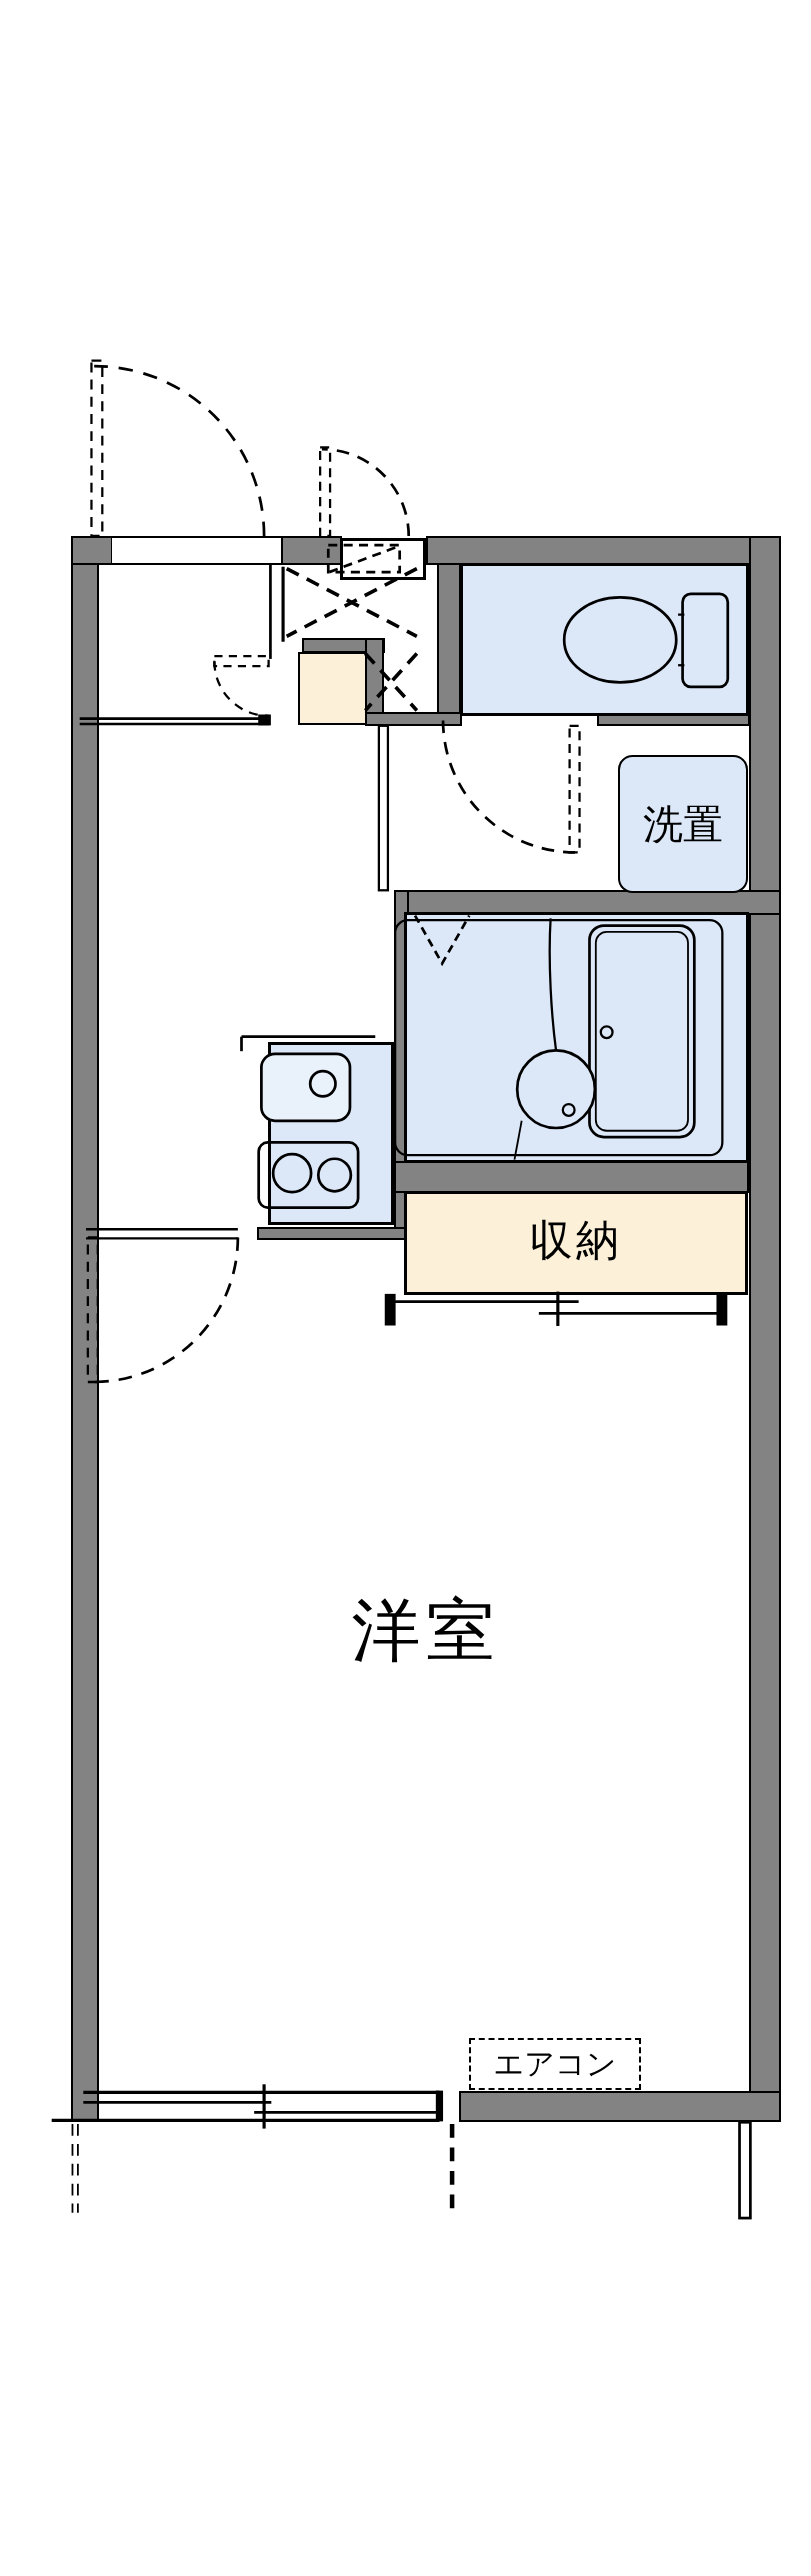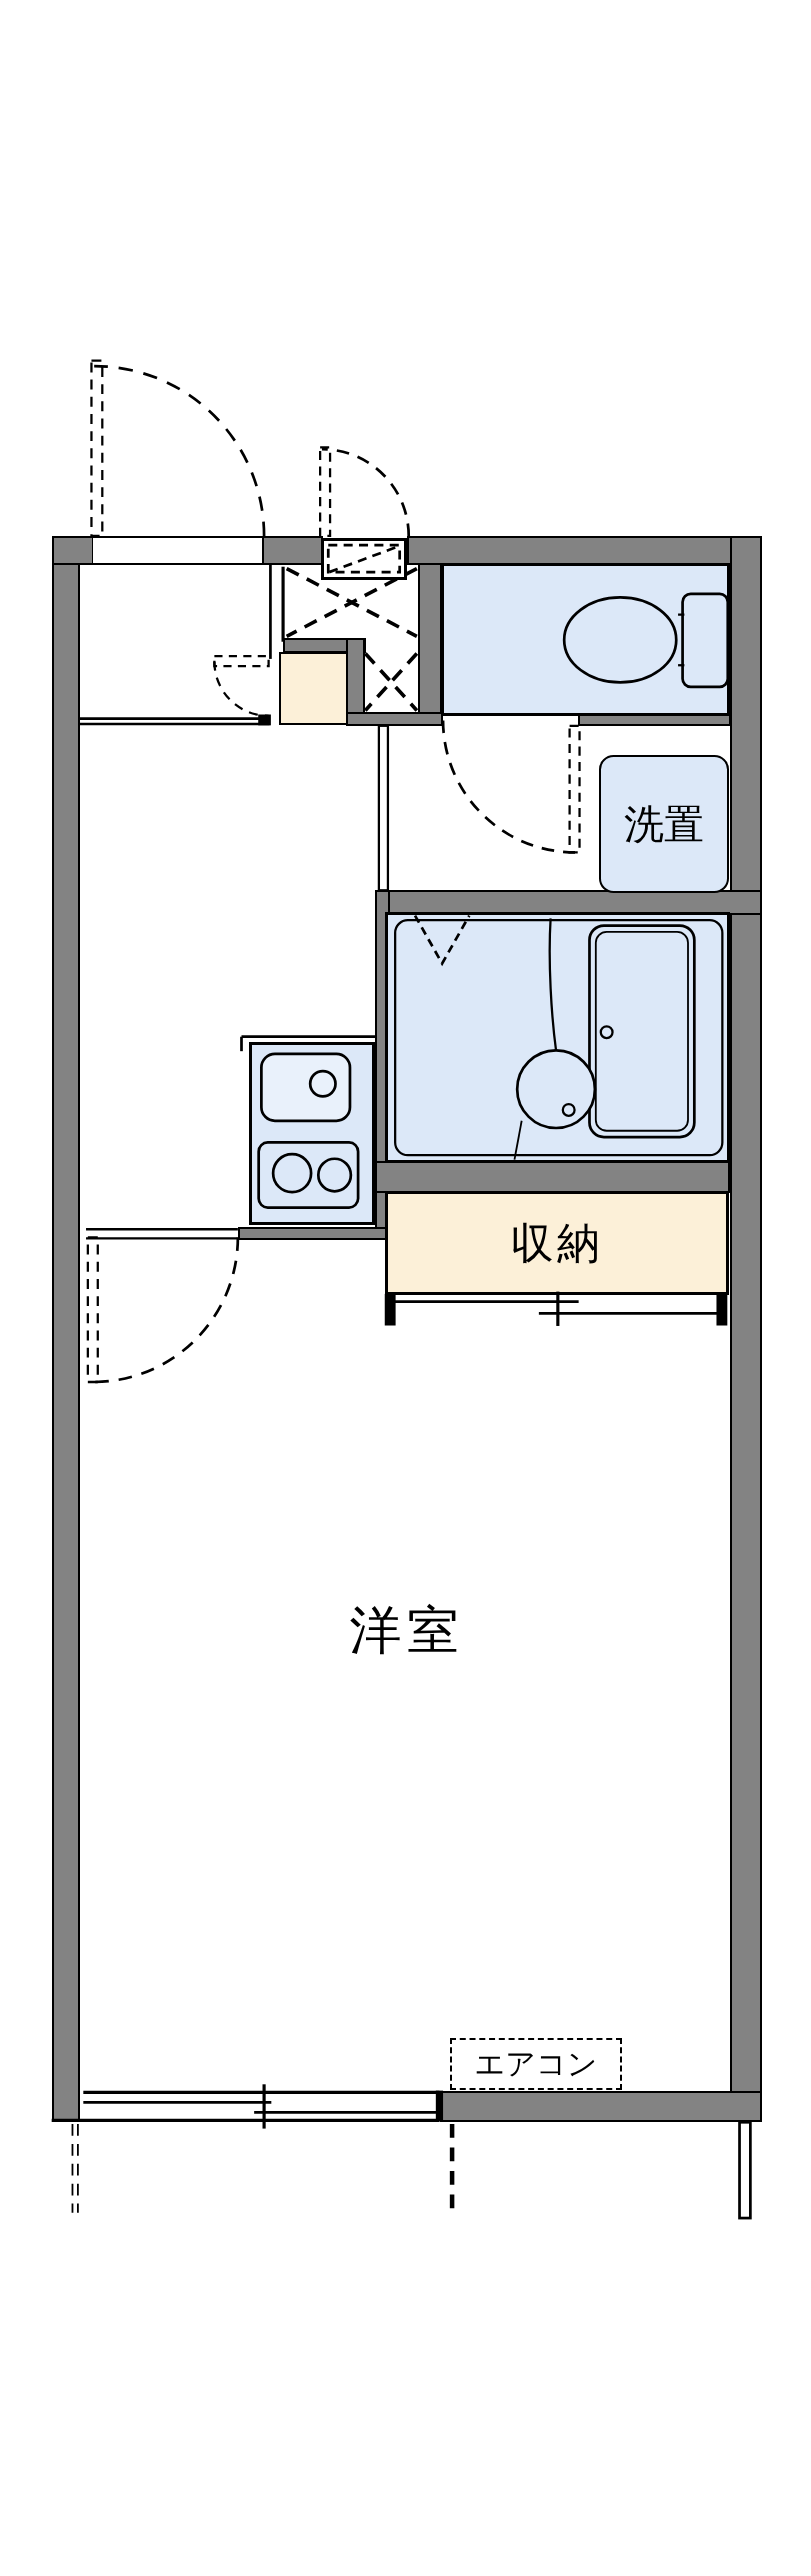--- a/index.html
+++ b/index.html
@@ -1,18 +1,18 @@
 <!DOCTYPE html>
 <html style="font-size:14.5px"><head>
 <meta charset="utf-8">
 <style>
   html,body{margin:0;padding:0;background:#fff;}
   #canvas{position:relative;width:812px;height:2576px;background:#fff;overflow:hidden;
           font-family:"DejaVu Sans",sans-serif;}
-  .abs{position:absolute;box-sizing:border-box;}
+  .abs{position:absolute;box-sizing:border-box;margin-left:19px;}
   .wall{background:var(--wall,#838383);border:2.7px solid var(--line,#000);}
   .room-blue{background:var(--blue,#dce8f8);border:3.6px solid var(--line,#000);}
   .room-beige{background:var(--beige,#fcf0d8);border:3.6px solid var(--line,#000);}
   .label{color:var(--line,#000);display:flex;align-items:center;justify-content:center;
          text-align:center;line-height:1;white-space:nowrap;}
   #svg-overlay{position:absolute;left:0;top:0;z-index:5;}
   .txt{z-index:10;}
   .box{z-index:2;}
 </style>
 </head>
@@ -157,23 +157,23 @@
     </g>
 
     <g>
       <path d="M80,2350 L80,2448" stroke-width="2" stroke-dasharray="13,9"></path>
       <path d="M86,2350 L86,2448" stroke-width="2" stroke-dasharray="13,9"></path>
       <path d="M500,2350 L500,2448" stroke-width="5" stroke-dasharray="15,11"></path>
       <rect x="818" y="2348" width="12" height="106" stroke-width="3" fill="#fff"></rect>
     </g>
   </svg>
 
-  <div class="abs label txt" style="left:226px;top:1594px;width:362px;height:72px;font-size:52px;letter-spacing:5.4px;">洋室</div>
+  <div class="abs label txt" style="left:226px;top:1594px;width:362px;height:72px;font-size:69px;letter-spacing:5.4px;">洋室</div>
 
 
-  <div class="abs label txt" style="left:385px;top:1191px;width:344px;height:104px;font-size:43px;letter-spacing:3.6px;">収納</div>
+  <div class="abs label txt" style="left:385px;top:1191px;width:344px;height:104px;font-size:43px;letter-spacing:3.6px;font-family:Liberation Mono, monospace;">収納</div>
 
   <div class="abs label txt" style="left:599px;top:755px;width:130px;height:138px;font-size:40px;">洗置</div>
 
   <div class="abs label txt" style="left:450px;top:2038px;width:172px;height:52px;font-size:30px;font-family:Liberation Serif, serif;">エアコン</div>
 
 </div>
 
 
 </body></html>

